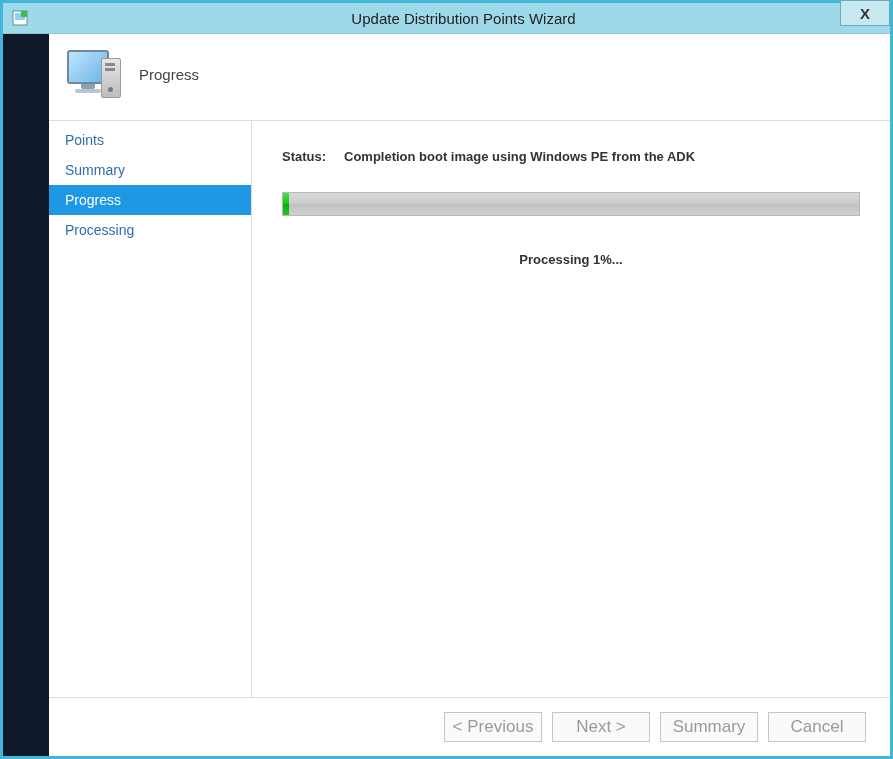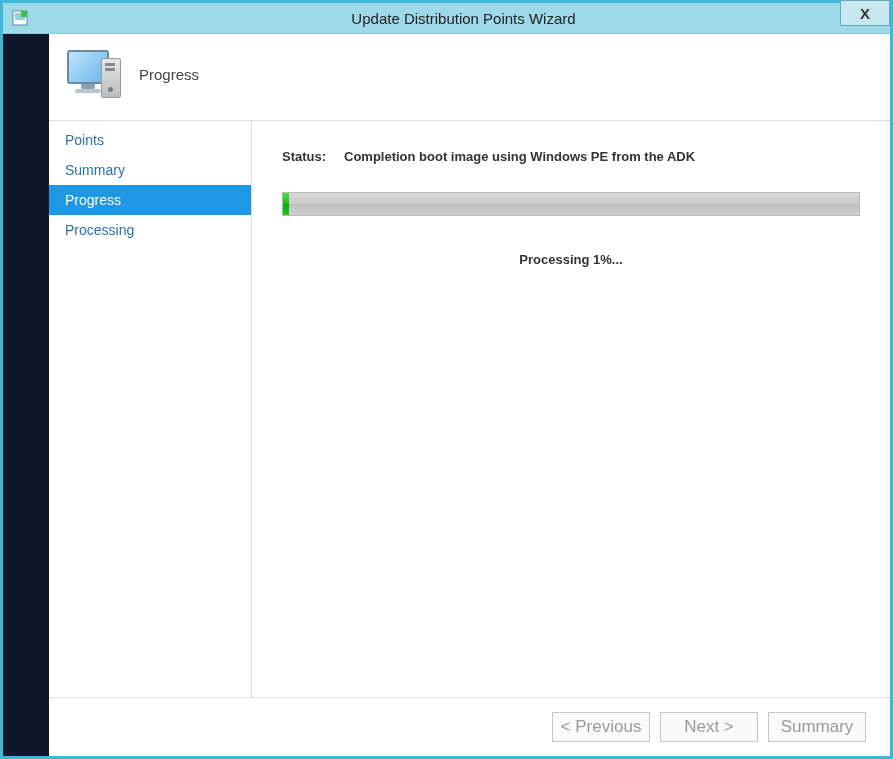--- a/index.html
+++ b/index.html
@@ -87,16 +87,17 @@
         </div>
         <div class="processing">Processing 1%...</div>
       </div>
 
     </div>
 
     <div class="footer">
       <div class="btn">&lt; Previous</div>
       <div class="btn">Next &gt;</div>
       <div class="btn">Summary</div>
+      <div class="btn">Cancel</div>
     </div>
 
   </div>
 </div>
 
 </body></html>

